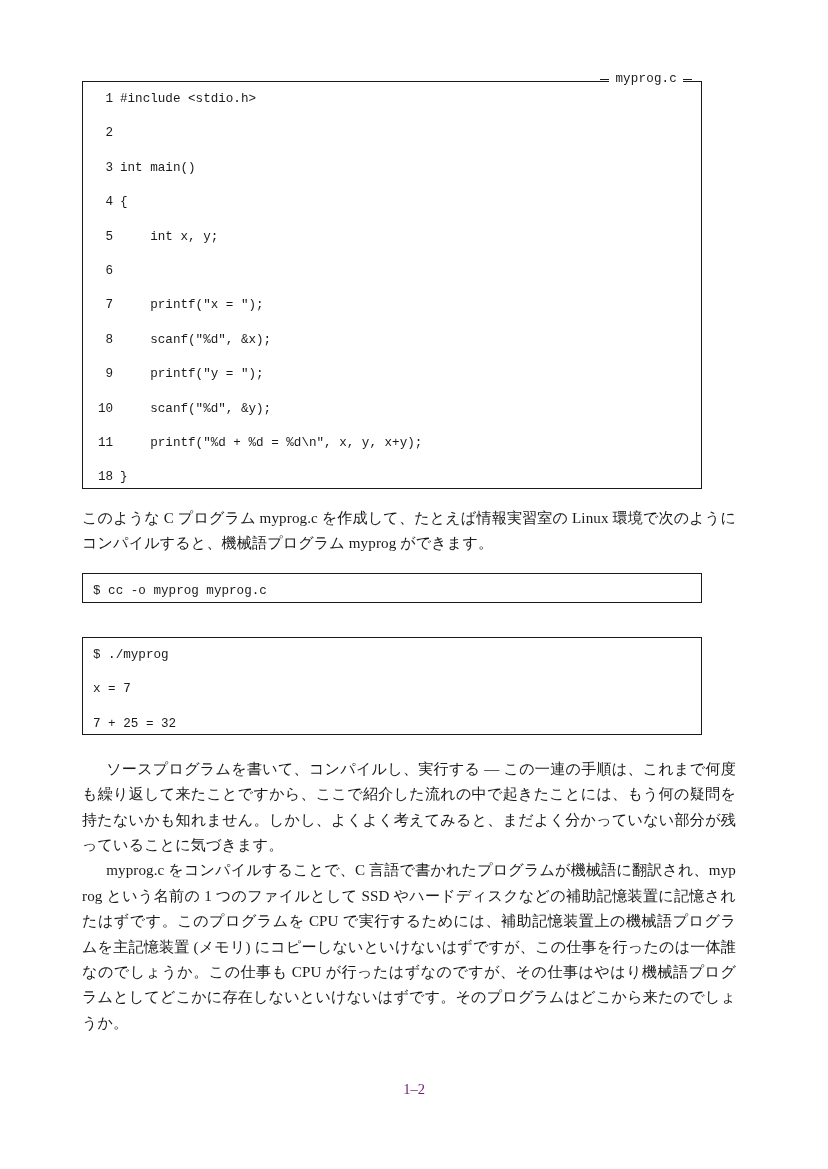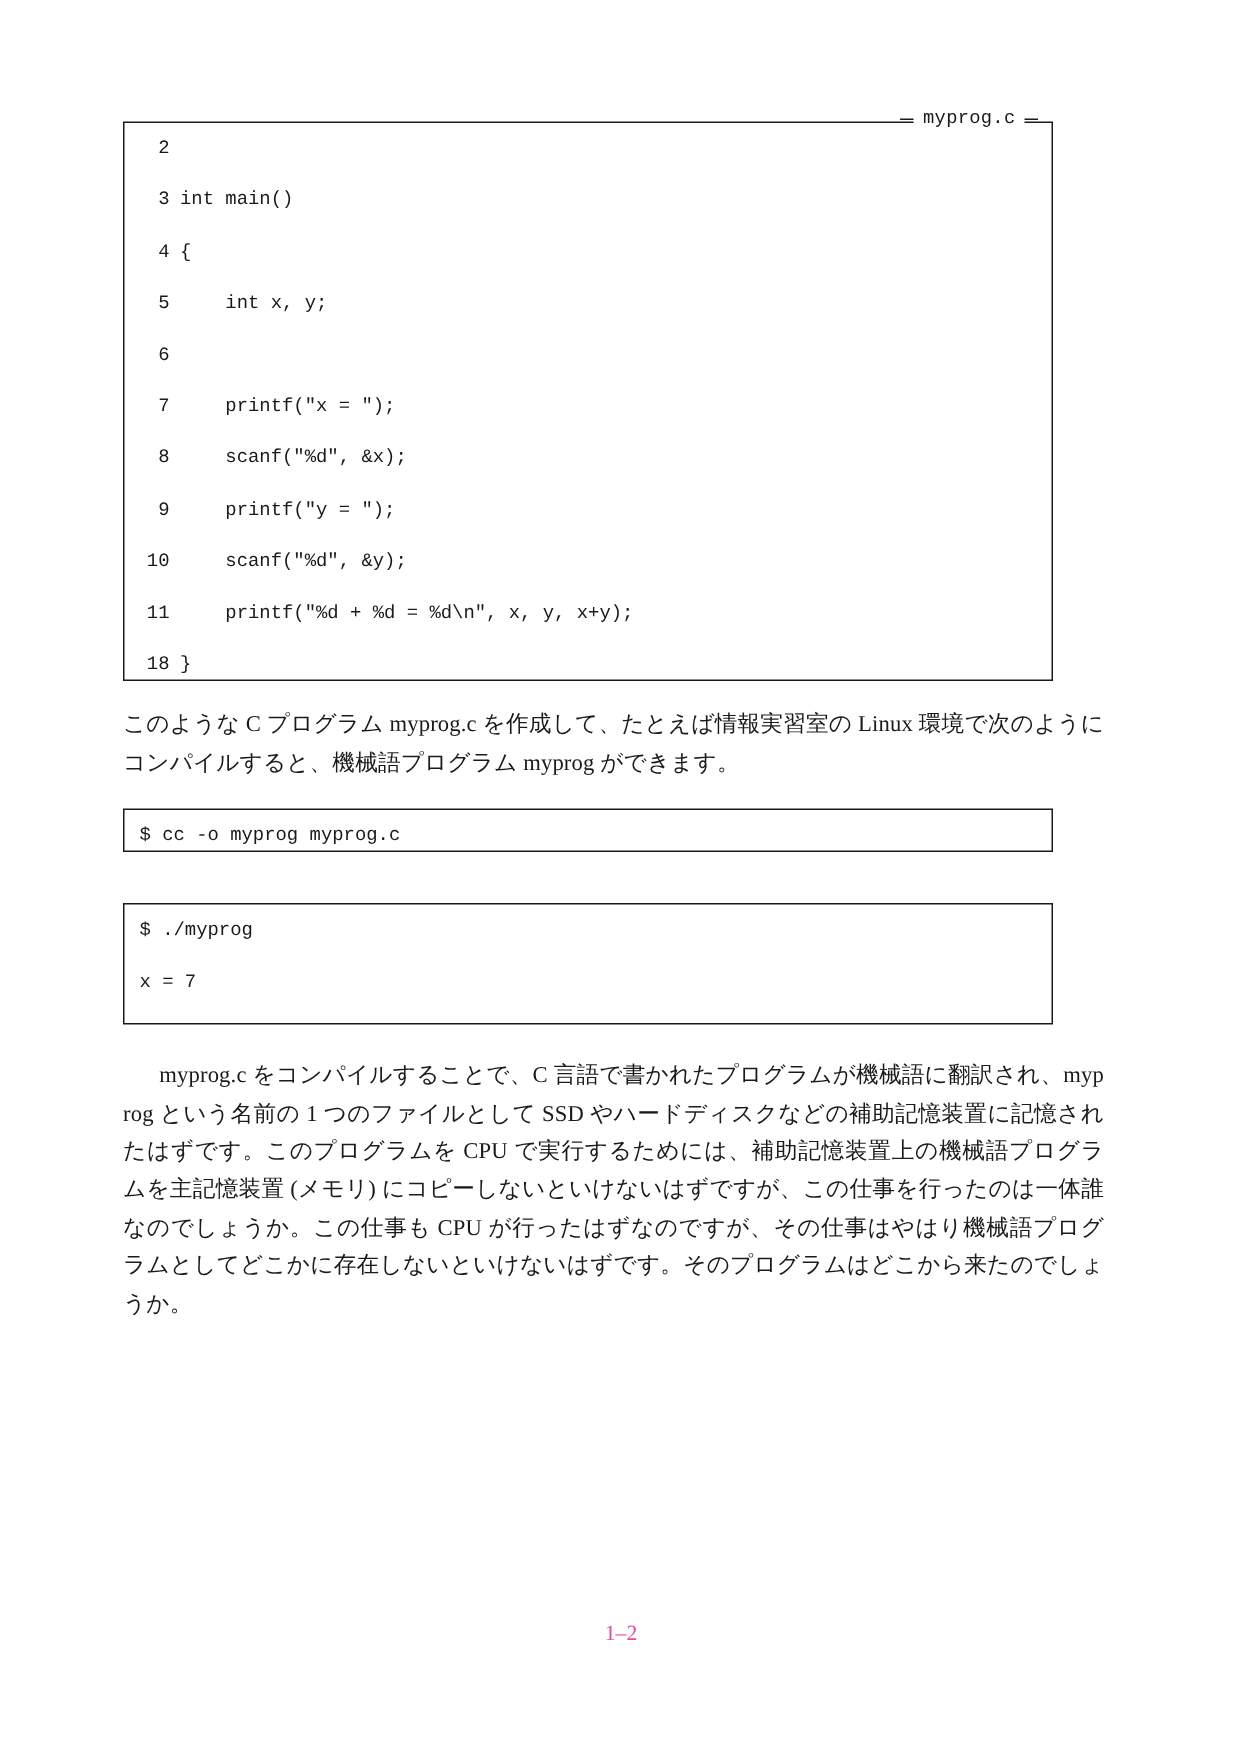--- a/index.html
+++ b/index.html
@@ -109,33 +109,33 @@
   .gap-c { height: 22px; }
 
   
   .folio {
     position: absolute;
     left: 0;
     top: 1081px;
     width: 828px;
     text-align: center;
     font-size: 14.5px;
-    color: #ec4899;
+    color: #701a75;
     font-family: "Liberation Serif", "DejaVu Serif", serif;
   }
 </style>
 </head>
 <body>
 
 <div class="page">
   <div class="content">
 
     <div class="codebox titled">
       <span class="boxtitle">myprog.c</span>
-      <pre class="code" id="src-listing">
+      <pre class="code" id="src-listing"><span class="codeline"><span class="lineno">1</span><span>#include &lt;stdio.h&gt;</span></span>
 <span class="codeline"><span class="lineno">2</span><span></span></span>
 <span class="codeline"><span class="lineno">3</span><span>int main()</span></span>
 <span class="codeline"><span class="lineno">4</span><span>{</span></span>
 <span class="codeline"><span class="lineno">5</span><span>    int x, y;</span></span>
 <span class="codeline"><span class="lineno">6</span><span></span></span>
 <span class="codeline"><span class="lineno">7</span><span>    printf("x = ");</span></span>
 <span class="codeline"><span class="lineno">8</span><span>    scanf("%d", &amp;x);</span></span>
 <span class="codeline"><span class="lineno">9</span><span>    printf("y = ");</span></span>
 <span class="codeline"><span class="lineno">10</span><span>    scanf("%d", &amp;y);</span></span>
 <span class="codeline"><span class="lineno">11</span><span>    printf("%d + %d = %d\n", x, y, x+y);</span></span>
@@ -153,24 +153,25 @@
     </div>
 
     <div class="gap-b"></div>
 
 
     <div class="gap-a"></div>
 
     <div class="codebox">
       <pre class="code" id="run-listing"><span class="codeline">$ ./myprog</span>
 <span class="codeline">x = 7</span>
-</pre>
+<span class="codeline">7 + 25 = 32</span></pre>
     </div>
 
     <div class="gap-c"></div>
 
+    <p class="body indent">ソースプログラムを書いて、コンパイルし、実行する — この一連の手順は、これまで何度も繰り返して来たことですから、ここで紹介した流れの中で起きたことには、もう何の疑問を持たないかも知れません。しかし、よくよく考えてみると、まだよく分かっていない部分が残っていることに気づきます。</p>
 
     <p class="body indent">myprog.c をコンパイルすることで、C 言語で書かれたプログラムが機械語に翻訳され、myprog という名前の 1 つのファイルとして SSD やハードディスクなどの補助記憶装置に記憶されたはずです。このプログラムを CPU で実行するためには、補助記憶装置上の機械語プログラムを主記憶装置 (メモリ) にコピーしないといけないはずですが、この仕事を行ったのは一体誰なのでしょうか。この仕事も CPU が行ったはずなのですが、その仕事はやはり機械語プログラムとしてどこかに存在しないといけないはずです。そのプログラムはどこから来たのでしょうか。</p>
 
   </div>
 
   <div class="folio">1–2</div>
 </div>
 
 </body></html>

